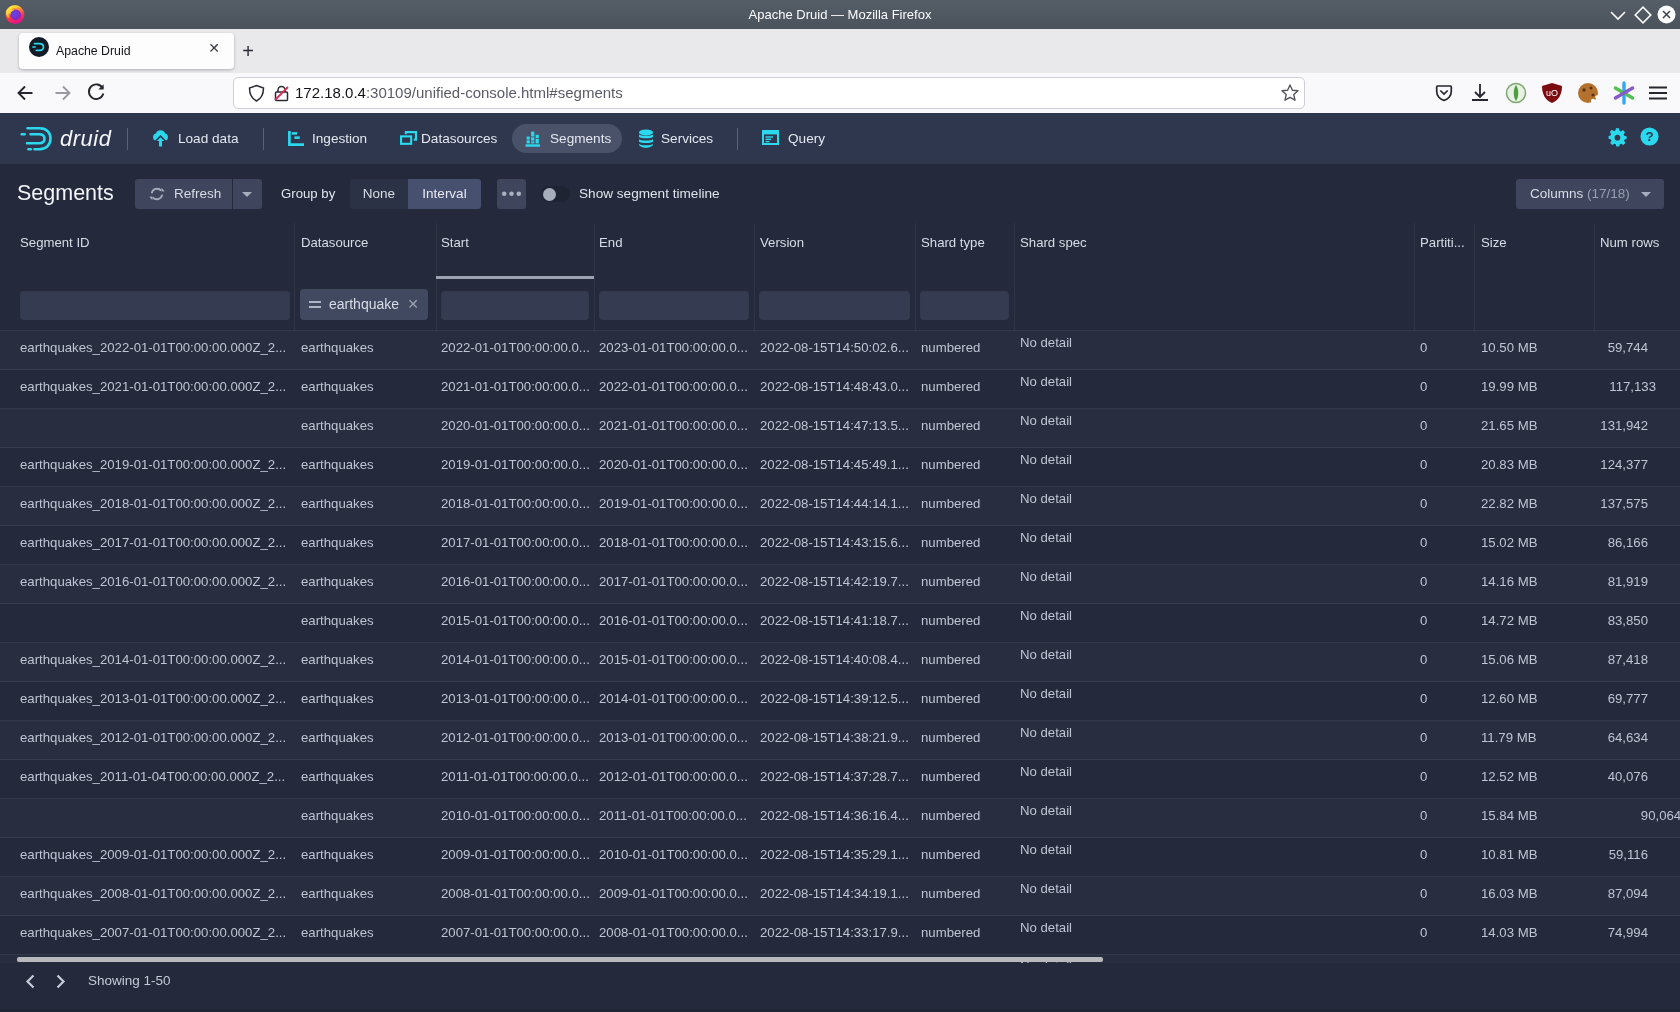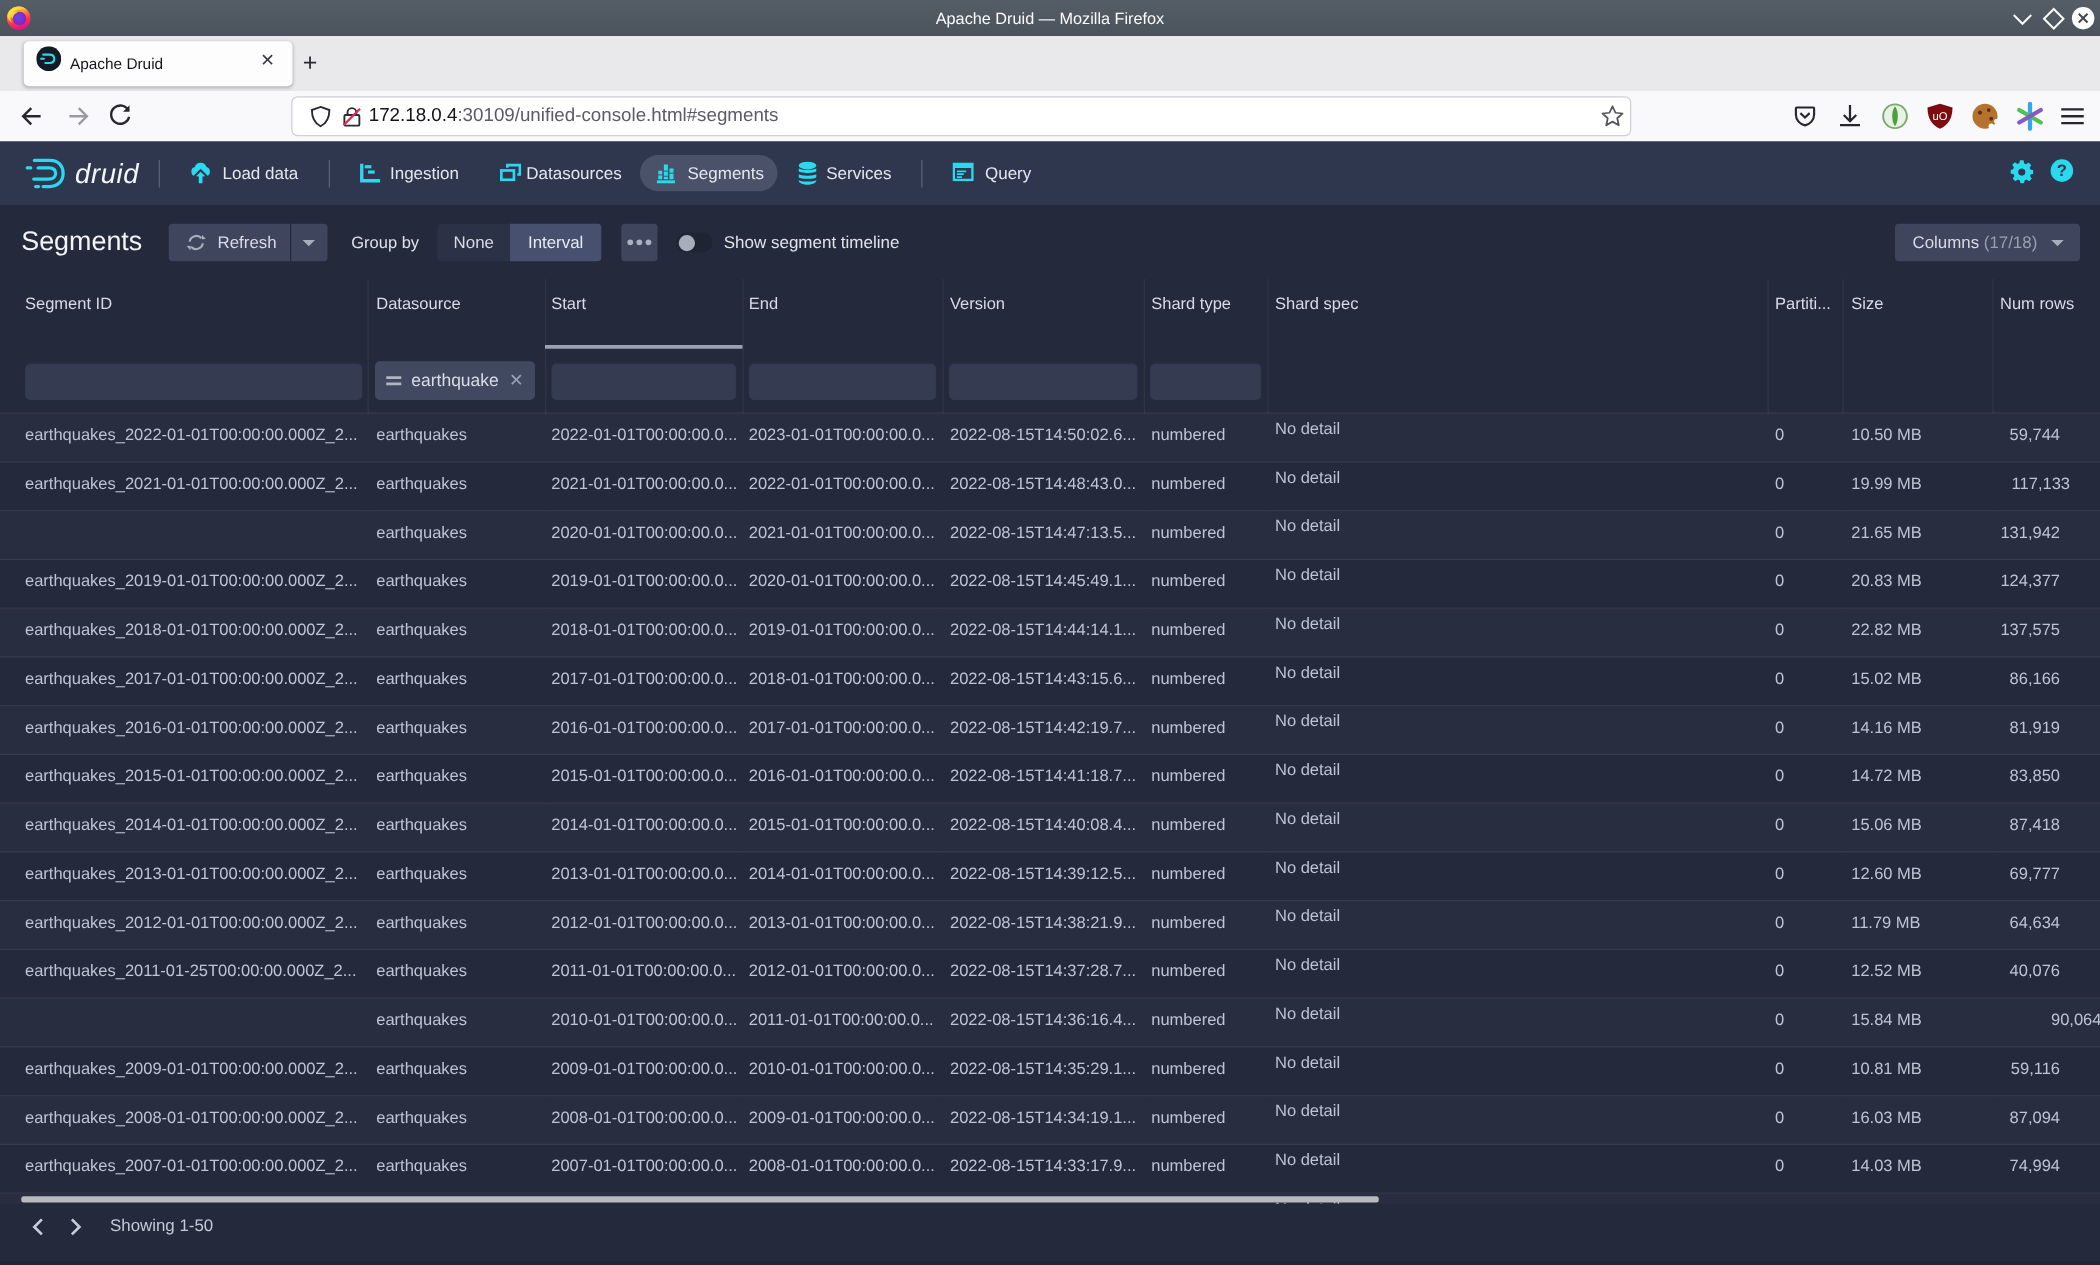--- a/index.html
+++ b/index.html
@@ -408,21 +408,20 @@
       <div class="cell" style="left:599px;width:150px">2017-01-01T00:00:00.0...</div>
       <div class="cell" style="left:760px;width:150px">2022-08-15T14:42:19.7...</div>
       <div class="cell" style="left:921px;width:88px">numbered</div>
       <div class="cell topal" style="left:1020px;width:380px">No detail</div>
       <div class="cell" style="left:1420px;width:48px">0</div>
       <div class="cell" style="left:1481px;width:105px">14.16 MB</div>
       <div class="cell" style="left:1594px;width:54px;text-align:right">81,919</div>
     </div>
     <div class="rowline" style="top:341px"></div>
     <div class="row even" style="top:381px">
-      <div class="cell" style="left:20px;width:274px">earthquakes_2015-01-01T00:00:00.000Z_2...</div>
       <div class="cell" style="left:301px;width:128px">earthquakes</div>
       <div class="cell" style="left:441px;width:150px">2015-01-01T00:00:00.0...</div>
       <div class="cell" style="left:599px;width:150px">2016-01-01T00:00:00.0...</div>
       <div class="cell" style="left:760px;width:150px">2022-08-15T14:41:18.7...</div>
       <div class="cell" style="left:921px;width:88px">numbered</div>
       <div class="cell topal" style="left:1020px;width:380px">No detail</div>
       <div class="cell" style="left:1420px;width:48px">0</div>
       <div class="cell" style="left:1481px;width:105px">14.72 MB</div>
       <div class="cell" style="left:1594px;width:54px;text-align:right">83,850</div>
     </div>
@@ -460,21 +459,21 @@
       <div class="cell" style="left:599px;width:150px">2013-01-01T00:00:00.0...</div>
       <div class="cell" style="left:760px;width:150px">2022-08-15T14:38:21.9...</div>
       <div class="cell" style="left:921px;width:88px">numbered</div>
       <div class="cell topal" style="left:1020px;width:380px">No detail</div>
       <div class="cell" style="left:1420px;width:48px">0</div>
       <div class="cell" style="left:1481px;width:105px">11.79 MB</div>
       <div class="cell" style="left:1594px;width:54px;text-align:right">64,634</div>
     </div>
     <div class="rowline" style="top:497px"></div>
     <div class="row even" style="top:537px">
-      <div class="cell" style="left:20px;width:274px">earthquakes_2011-01-25T00:00:00.000Z_2...</div>
+      <div class="cell" style="left:20px;width:274px">earthquakes_2011-01-04T00:00:00.000Z_2...</div>
       <div class="cell" style="left:301px;width:128px">earthquakes</div>
       <div class="cell" style="left:441px;width:150px">2011-01-01T00:00:00.0...</div>
       <div class="cell" style="left:599px;width:150px">2012-01-01T00:00:00.0...</div>
       <div class="cell" style="left:760px;width:150px">2022-08-15T14:37:28.7...</div>
       <div class="cell" style="left:921px;width:88px">numbered</div>
       <div class="cell topal" style="left:1020px;width:380px">No detail</div>
       <div class="cell" style="left:1420px;width:48px">0</div>
       <div class="cell" style="left:1481px;width:105px">12.52 MB</div>
       <div class="cell" style="left:1594px;width:54px;text-align:right">40,076</div>
     </div>

